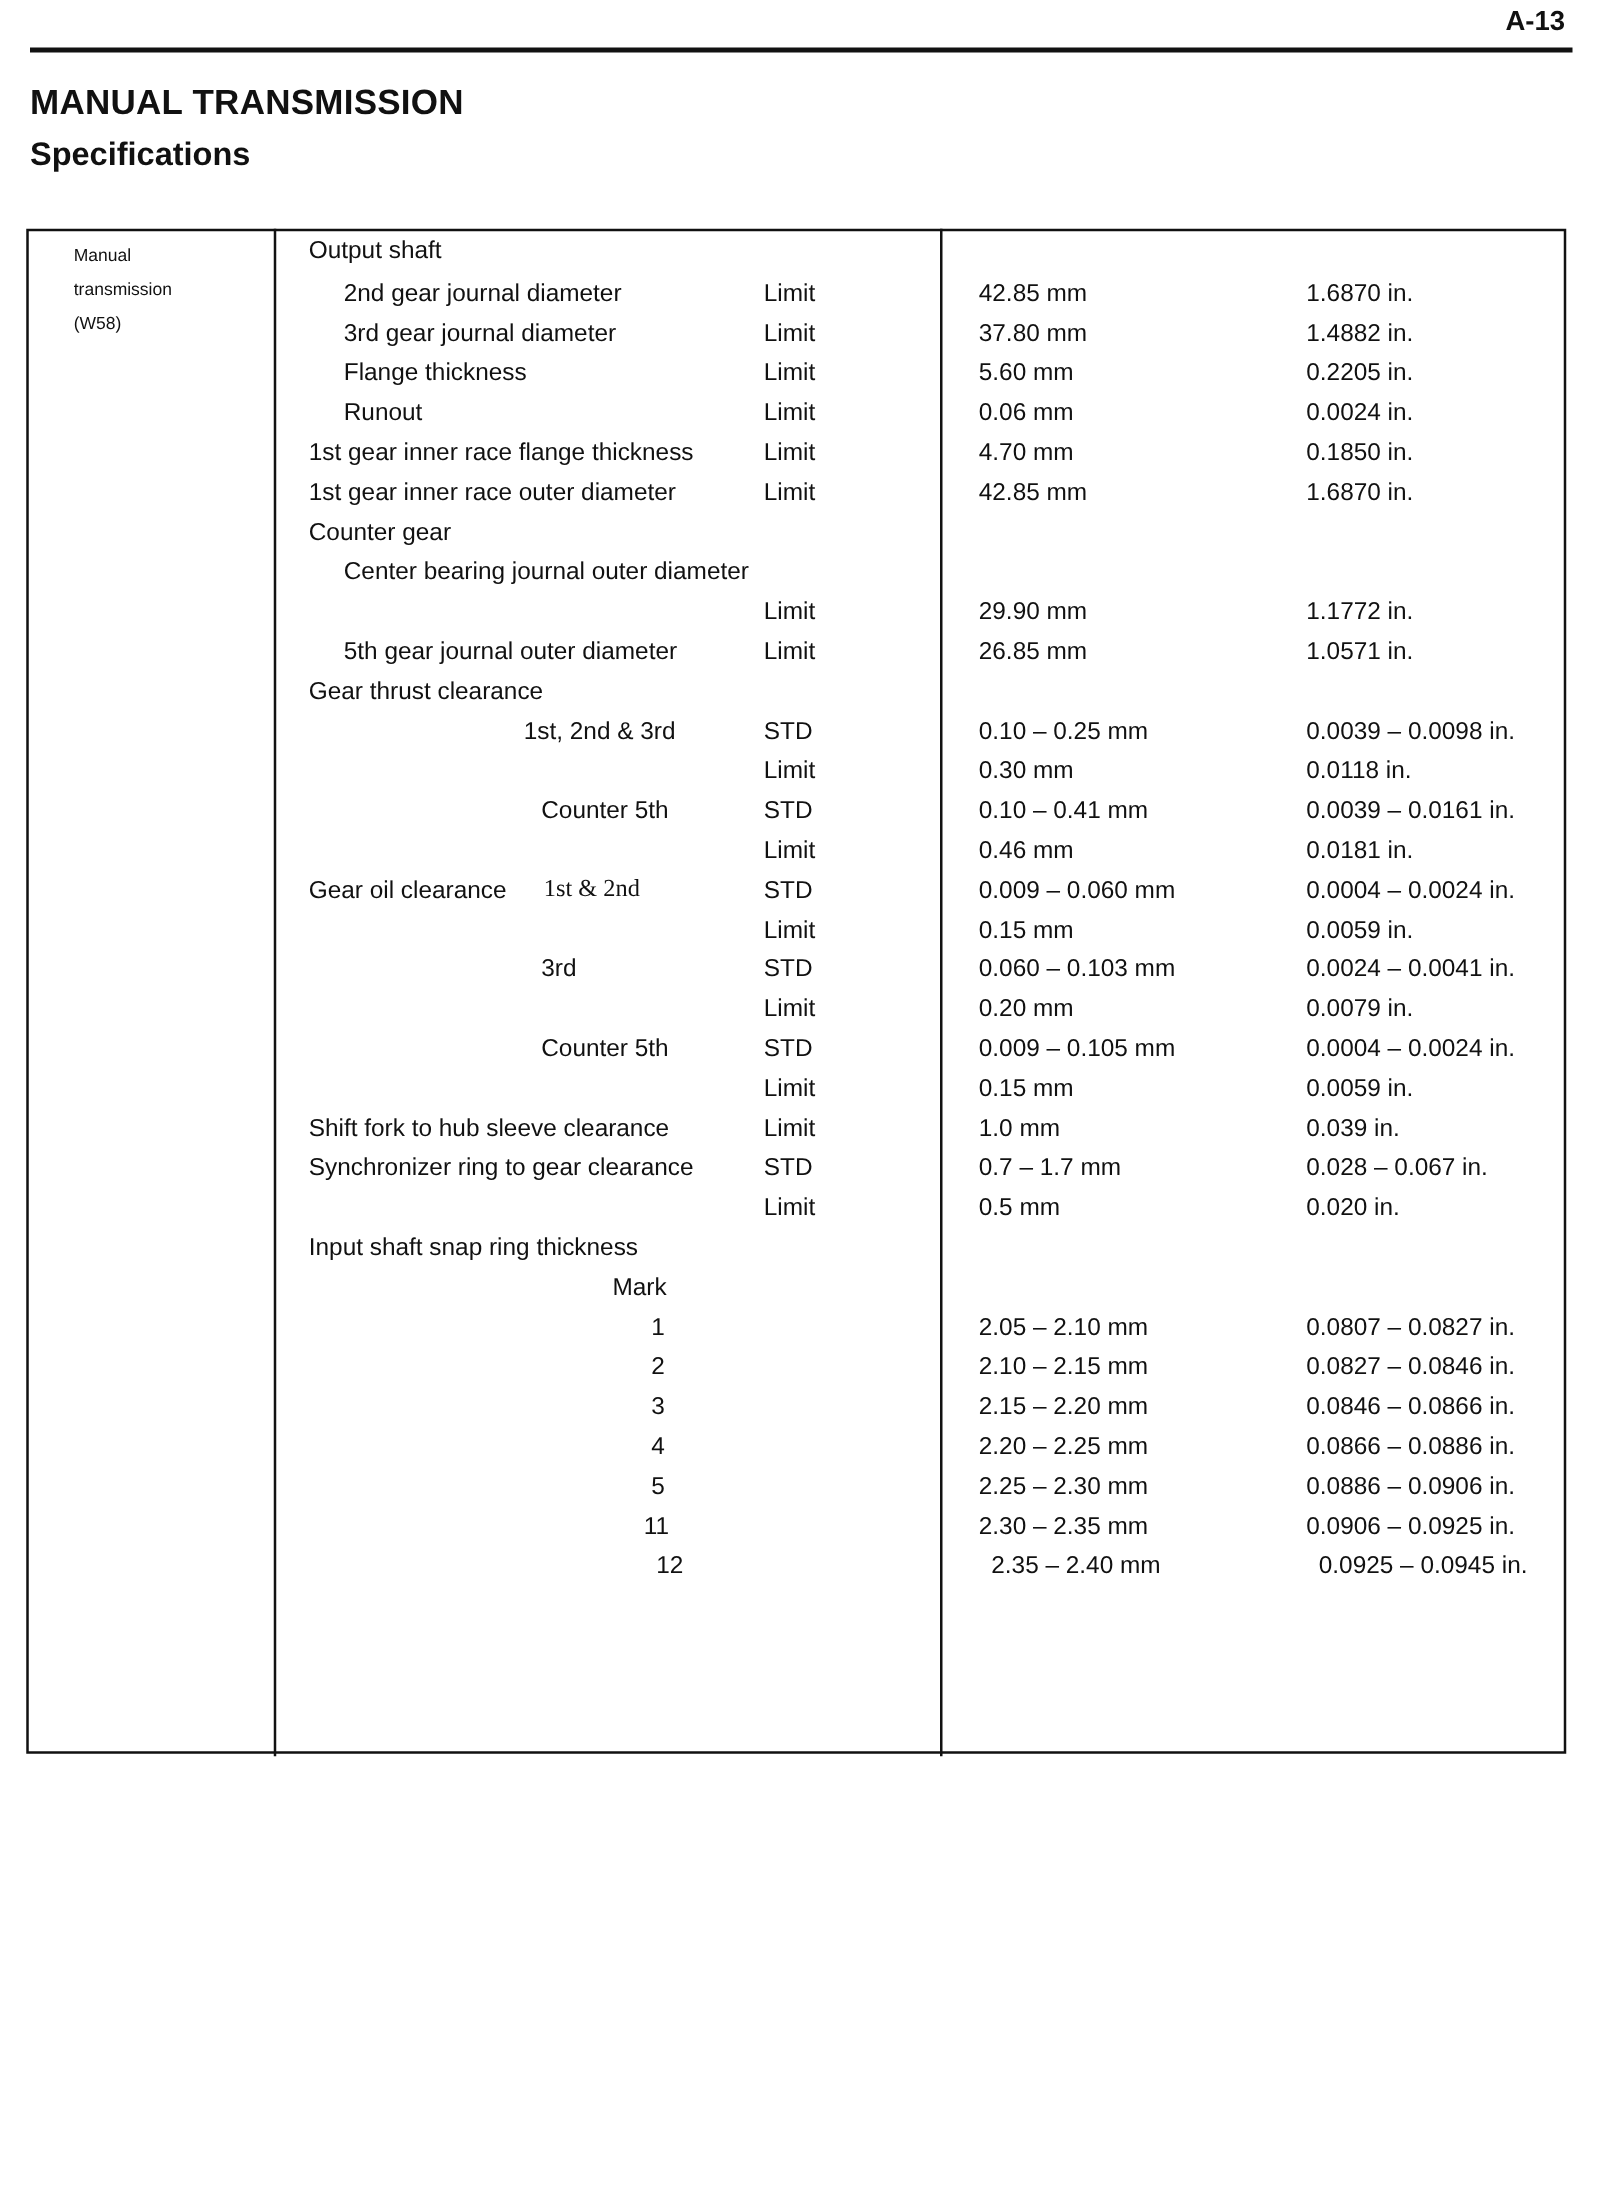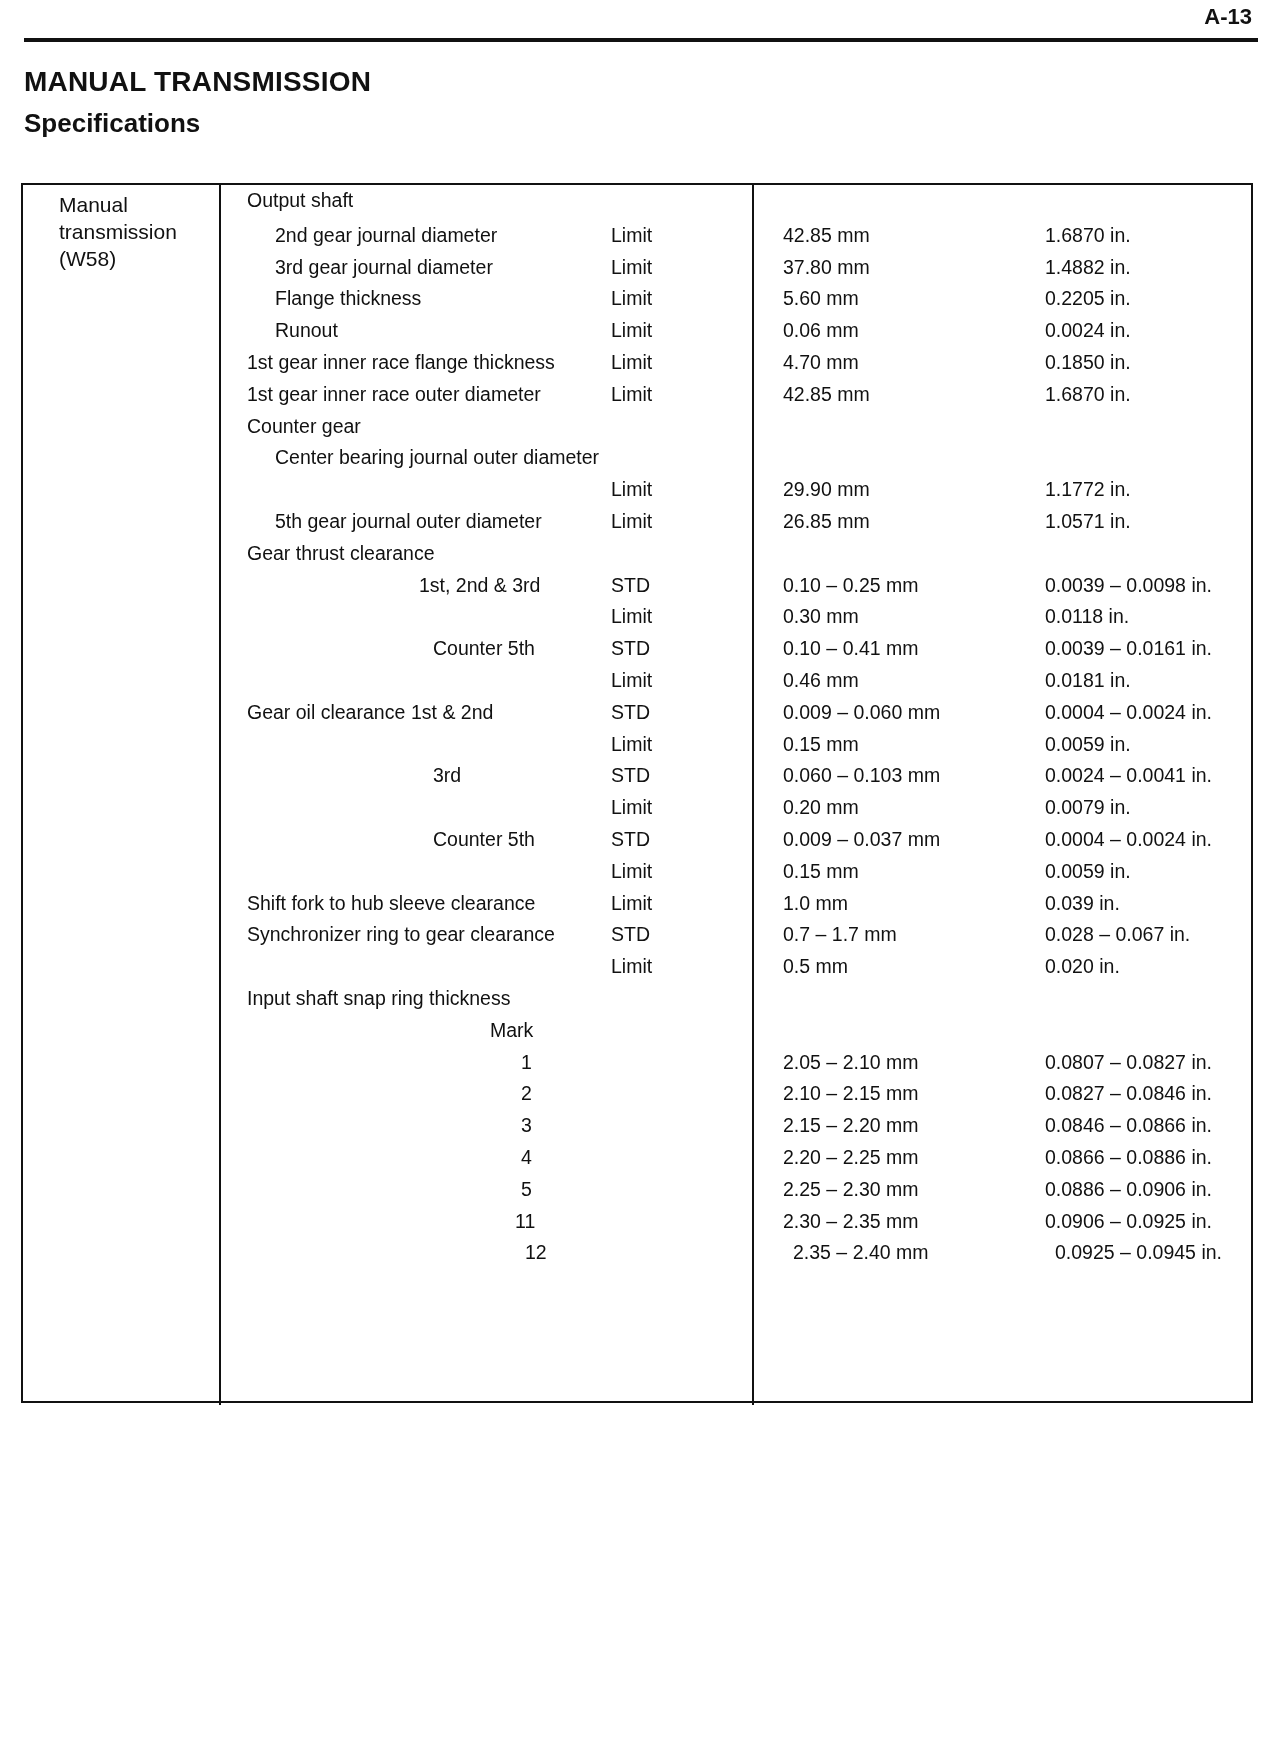--- a/index.html
+++ b/index.html
@@ -12,21 +12,21 @@
   .rule { position: absolute; left: 24px; top: 38px; width: 1234px; height: 4px; background: #111; }
   .title { position: absolute; left: 24px; top: 66px; font-size: 28px; font-weight: bold; letter-spacing: 0.2px; }
   .subtitle { position: absolute; left: 24px; top: 108px; font-size: 26px; font-weight: bold; }
 
   .table { position: absolute; left: 21px; top: 183px; width: 1232px; height: 1220px;
            border: 2px solid #111; box-sizing: border-box; }
   .vline { position: absolute; top: -2px; width: 1.5px; background: #111; height: 1222px; }
   .vline.v1 { left: 196px; }
   .vline.v2 { left: 729px; }
 
-  .cat { position: absolute; left: 36px; top: 6px; font-size: 21px; line-height: 27px; }
+  .cat { position: absolute; left: 36px; top: 6px; font-size: 14px; line-height: 27px; }
   .row { position: absolute; left: 0; width: 1228px; height: 34px; font-size: 19.5px; }
   .row span { position: absolute; top: 0; white-space: nowrap; }
   .c-label { }
   .c-sub { }
   .c-kind { left: 588px; }
   .c-mm { left: 760px; }
   .c-in { left: 1022px; }
 </style>
 </head>
 <body>
@@ -124,21 +124,21 @@
         <span class="c-mm">0.10 – 0.41 mm</span>
         <span class="c-in">0.0039 – 0.0161 in.</span>
       </div>
       <div class="row" style="top: 484px;">
         <span class="c-kind">Limit</span>
         <span class="c-mm">0.46 mm</span>
         <span class="c-in">0.0181 in.</span>
       </div>
       <div class="row" style="top: 515.8px;">
         <span class="c-label" style="left: 224px;">Gear oil clearance</span>
-        <span class="c-sub" style="left: 388px;">1st &amp; 2nd</span>
+        <span class="c-sub" style="left: 412px; font-family: Liberation Serif, serif;">1st &amp; 2nd</span>
         <span class="c-kind">STD</span>
         <span class="c-mm">0.009 – 0.060 mm</span>
         <span class="c-in">0.0004 – 0.0024 in.</span>
       </div>
       <div class="row" style="top: 547.6px;">
         <span class="c-kind">Limit</span>
         <span class="c-mm">0.15 mm</span>
         <span class="c-in">0.0059 in.</span>
       </div>
       <div class="row" style="top: 579.4px;">
@@ -148,21 +148,21 @@
         <span class="c-in">0.0024 – 0.0041 in.</span>
       </div>
       <div class="row" style="top: 611.2px;">
         <span class="c-kind">Limit</span>
         <span class="c-mm">0.20 mm</span>
         <span class="c-in">0.0079 in.</span>
       </div>
       <div class="row" style="top: 643px;">
         <span class="c-sub" style="left: 410px;">Counter 5th</span>
         <span class="c-kind">STD</span>
-        <span class="c-mm">0.009 – 0.037 mm</span>
+        <span class="c-mm">0.009 – 0.105 mm</span>
         <span class="c-in">0.0004 – 0.0024 in.</span>
       </div>
       <div class="row" style="top: 674.8px;">
         <span class="c-kind">Limit</span>
         <span class="c-mm">0.15 mm</span>
         <span class="c-in">0.0059 in.</span>
       </div>
       <div class="row" style="top: 706.6px;">
         <span class="c-label" style="left: 224px;">Shift fork to hub sleeve clearance</span>
         <span class="c-kind">Limit</span>

